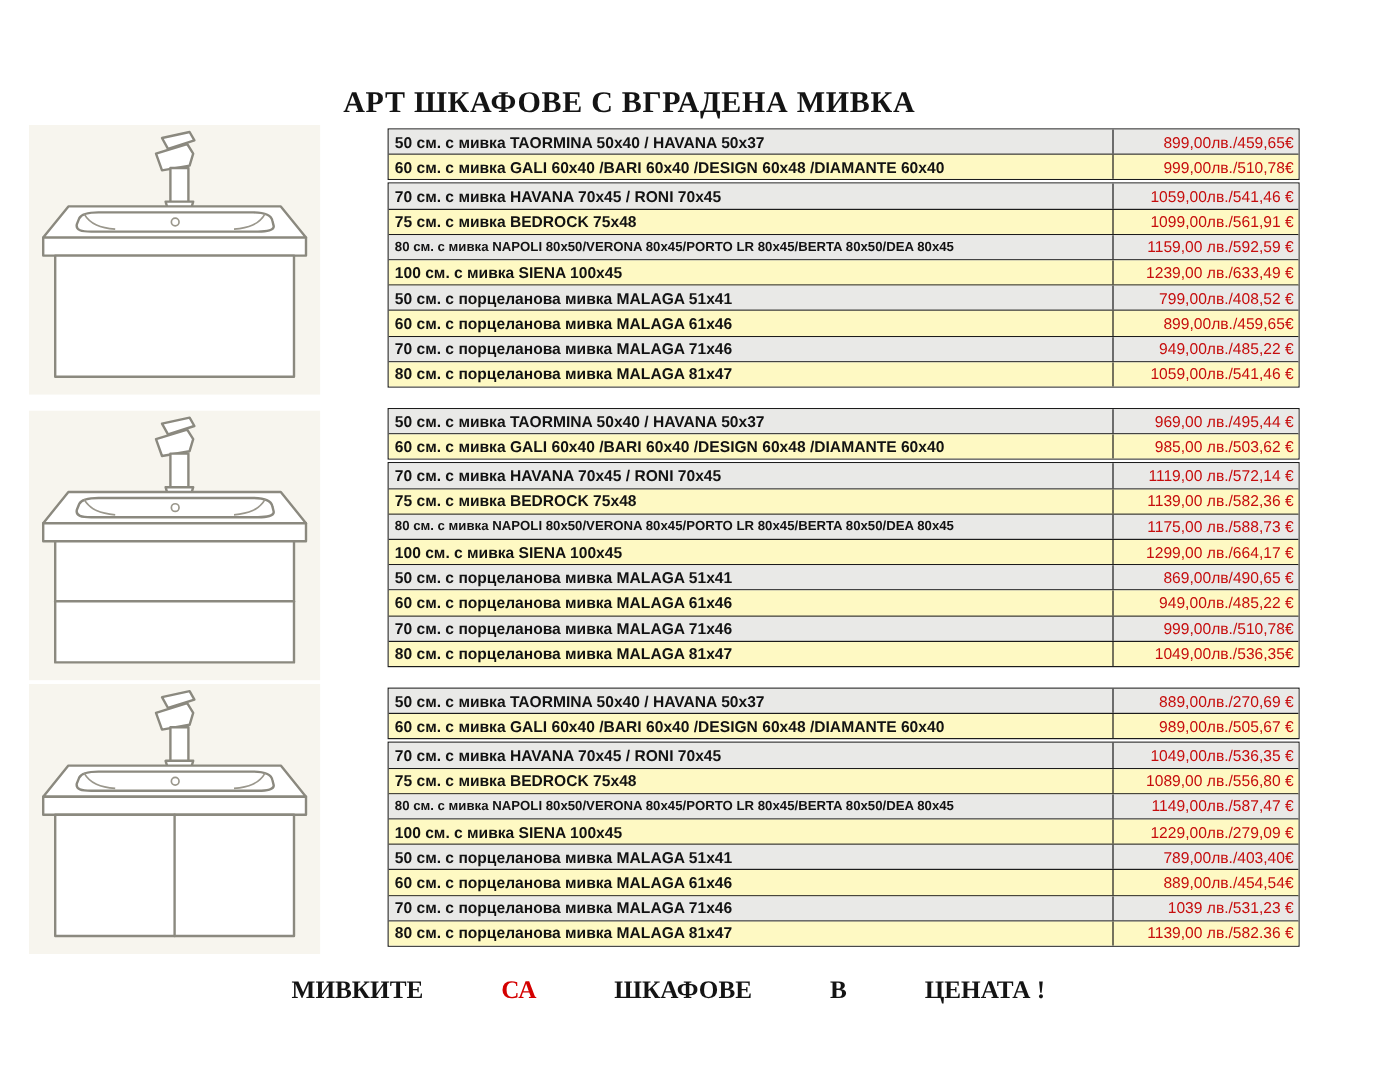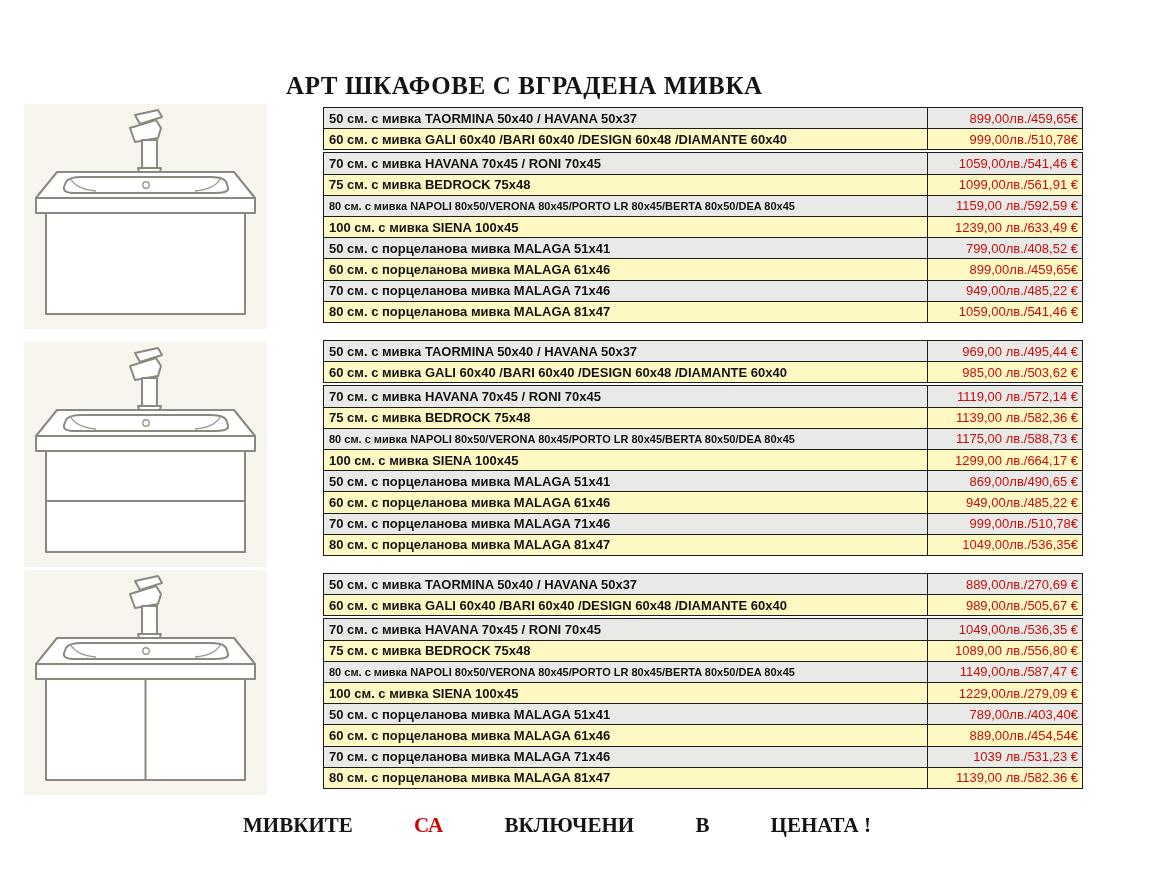--- a/index.html
+++ b/index.html
@@ -262,18 +262,18 @@
         <div class="prow">
           <div class="cell label">80 см. с порцеланова мивка MALAGA 81x47</div>
           <div class="cell price">1139,00 лв./582.36 €</div>
         </div>
       </div>
   </div>
 
   <div class="footer">
     <span>МИВКИТЕ</span>
     <span class="red">СА</span>
-    <span>ВКЛЮЧЕНИ</span>
+    <span>ШКАФОВЕ</span>
     <span>В</span>
     <span>ЦЕНАТА !</span>
   </div>
 
 </div>
 
 </body></html>

